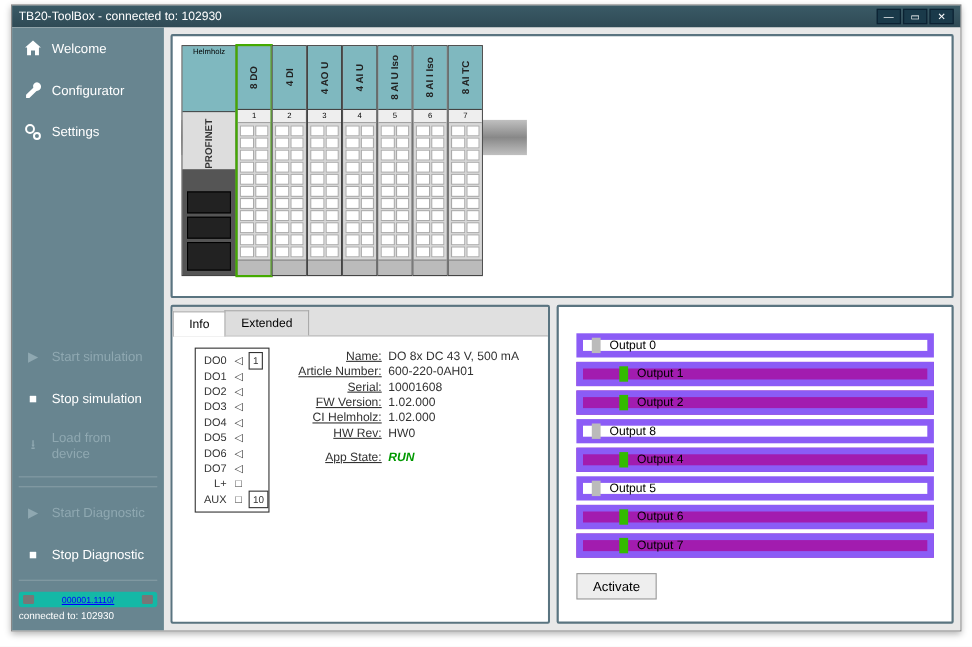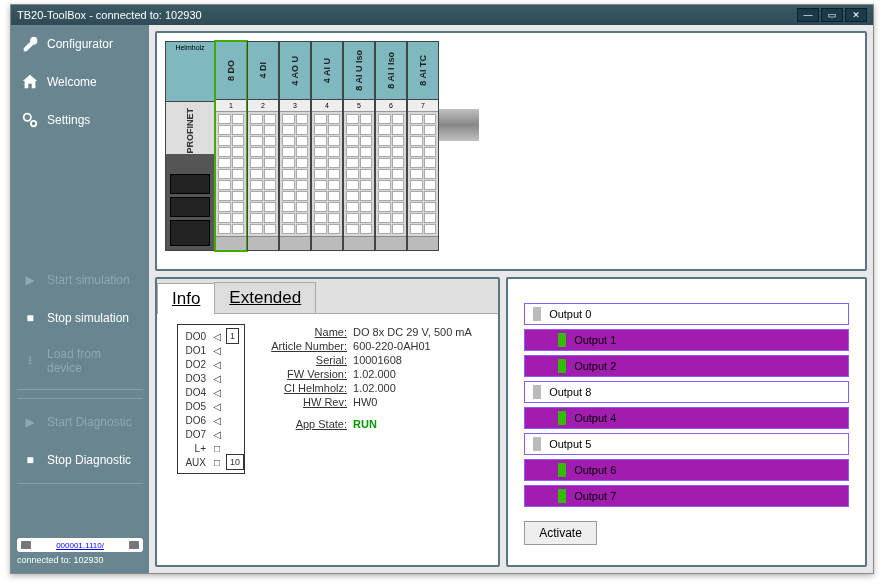--- a/index.html
+++ b/index.html
@@ -11,21 +11,21 @@
   .win-btn { width: 22px; height: 14px; background: #1a3a4a; border: 1px solid #0a2030; font-size: 9px; color: #fff; display: flex; align-items: center; justify-content: center; cursor: pointer; }
   .body { flex: 1; display: flex; background: #e8e8e8; }
   .sidebar { width: 138px; background: #688590; display: flex; flex-direction: column; color: #fff; font-size: 12px; }
   .nav-item { display: flex; align-items: center; gap: 8px; padding: 10px 10px; cursor: pointer; }
   .nav-item.selected { background: #8aa4ae; }
   .nav-item.disabled { color: #8fa8b1; cursor: default; }
   .nav-icon { width: 18px; height: 18px; display: flex; align-items: center; justify-content: center; }
   .nav-spacer { flex: 1; }
   .nav-sep { height: 1px; background: rgba(255,255,255,0.2); margin: 4px 6px; }
   .conn-status { padding: 6px 6px 8px 6px; font-size: 9px; color: #fff; }
-  .usb-bar { background:#ffffff;border-radius:3px;height:14px;display:flex;align-items:center;justify-content:space-between;padding:0 4px;margin-bottom:3px;margin-top:44px;}
+  .usb-bar { background:#14b8a6;border-radius:3px;height:14px;display:flex;align-items:center;justify-content:space-between;padding:0 4px;margin-bottom:3px;}
   .usb-icon { width:10px;height:8px;background:#777;border-radius:1px; }
   .usb-link { color:#00f;font-size:8px;text-decoration:underline; }
   .main { flex: 1; display: flex; flex-direction: column; padding: 6px; gap: 6px; }
   .panel { background: #fff; border: 2px solid #5a7480; border-radius: 2px; }
   .rack-panel { height: 240px; padding: 8px; display:flex; align-items:flex-start; }
   .rack { display:flex; align-items:stretch; height: 210px; position:relative; }
   .rail { position:absolute; left:0; right:-40px; top:68px; height:32px; background:linear-gradient(#c0c0c0,#888,#c0c0c0); z-index:0; }
   .coupler { width:50px; background:linear-gradient(#888,#666); border:1px solid #444; position:relative; z-index:1; display:flex;flex-direction:column; }
   .coupler-top { height:60px; background:#7fb8bf; border-bottom:1px solid #444; font-size:7px; text-align:center; padding-top:2px;}
   .coupler-label { writing-mode:vertical-rl; transform:rotate(180deg); font-size:9px; font-weight:bold; color:#333; align-self:center; margin-top:6px;}
@@ -34,36 +34,36 @@
   .module { width:32px; border:1px solid #444; position:relative; z-index:1; display:flex; flex-direction:column; background:#ccc;}
   .module.sel { outline:2px solid #4a0; outline-offset:-1px; }
   .mod-top { height:60px; background:#7fb8bf; border-bottom:1px solid #444; display:flex; align-items:center; justify-content:center; }
   .mod-top span { writing-mode:vertical-rl; transform:rotate(180deg); font-size:9px; font-weight:bold; color:#222;}
   .mod-slot { height:12px; background:#eee; border-bottom:1px solid #999; font-size:7px; text-align:center; line-height:12px;}
   .mod-body { flex:1; background:#d8d8d8; display:grid; grid-template-columns:1fr 1fr; grid-auto-rows:10px; gap:1px; padding:2px; }
   .led { background:#fff; border:1px solid #aaa; }
   .mod-foot { height:14px; background:#bbb; border-top:1px solid #888;}
   .lower { flex:1; display:flex; gap:6px; }
   .info-panel { flex:1.05; padding:0; display:flex; flex-direction:column;}
-  .tabs { display:flex; background:#e0e0e0; border-bottom:1px solid #aaa; font-size:17px;text-decoration:underline;}
+  .tabs { display:flex; background:#e0e0e0; border-bottom:1px solid #aaa; font-size:11px;}
   .tab { padding:5px 14px; border:1px solid #aaa; border-bottom:none; background:#ddd; margin-right:-1px; cursor:pointer; margin-top:3px;}
   .tab.active { background:#fff; position:relative; top:1px; }
   .info-body { flex:1; background:#fff; padding:10px 20px; font-size:11px; color:#333; display:flex; gap:18px;}
   .pinout { font-size:10px; }
   .pinout-row { display:flex; align-items:center; height:14px; }
   .pinout-row .lbl { width:30px; text-align:right; padding-right:4px;}
   .pin-box { border:1px solid #333; padding: 2px 3px; margin-left:2px; font-size:9px;}
   .pin-frame { border:1px solid #333; padding:4px 0 4px 2px;}
   .info-kv { margin-top:2px; }
   .info-kv div { display:flex; margin-bottom:2px; }
   .info-kv .k { width:90px; text-align:right; padding-right:6px;text-decoration:underline;}
-  .info-kv .v.run { color:#090; font-weight:bold;}
+  .info-kv .v.run { color:#090; font-weight:bold;font-style:italic;}
   .out-panel { flex:1; padding:24px 16px 12px 16px;}
   .out-list { display:flex; flex-direction:column; gap:4px;}
-  .out-row { display:flex; align-items:center; border:1px solid #8b5cf6; height:22px; font-size:11px; background:#fff; cursor:pointer;}
+  .out-row { display:flex; align-items:center; border:6px solid #8b5cf6; height:22px; font-size:11px; background:#fff; cursor:pointer;}
   .out-row.on { background:#a21caf;padding-left:25px; }
   .out-led { width:8px; height:14px; margin:0 8px; background:#bbb; }
   .out-row.on .out-led { background:#3b0; }
   .activate { margin-top:14px; padding:4px 14px; font-size:12px; border:1px solid #999; background:#eee; cursor:pointer;}
 </style>
 </head>
 <body>
 
 <div class="window">
   <div class="titlebar">
@@ -72,32 +72,32 @@
       <div class="win-btn">—</div>
       <div class="win-btn">▭</div>
       <div class="win-btn">✕</div>
     </div>
   </div>
   <div class="body">
     <div class="sidebar">
       <div class="nav-item">
         <span class="nav-icon">
             <svg width="18" height="18" viewBox="0 0 20 20">
+              <path fill="#fff" d="M10 2l8 7h-2v8h-4v-5H8v5H4v-8H2z"></path>
+            </svg>
+          </span>
+        <span>Welcome</span>
+      </div>
+      <div class="nav-item">
+        <span class="nav-icon">
+            <svg width="18" height="18" viewBox="0 0 20 20">
               <path fill="#fff" d="M14 2a4 4 0 00-3.7 5.4L3 14.7V18h3.3l7.3-7.3A4 4 0 0014 2z"></path>
             </svg>
           </span>
         <span>Configurator</span>
-      </div>
-      <div class="nav-item">
-        <span class="nav-icon">
-            <svg width="18" height="18" viewBox="0 0 20 20">
-              <path fill="#fff" d="M10 2l8 7h-2v8h-4v-5H8v5H4v-8H2z"></path>
-            </svg>
-          </span>
-        <span>Welcome</span>
       </div>
       <div class="nav-item">
         <span class="nav-icon">
             <svg width="18" height="18" viewBox="0 0 20 20">
               <circle cx="7" cy="7" r="4" fill="none" stroke="#fff" stroke-width="2"></circle>
               <circle cx="14" cy="14" r="3" fill="none" stroke="#fff" stroke-width="2"></circle>
             </svg>
           </span>
         <span>Settings</span>
       </div>
@@ -421,21 +421,21 @@
                   <div class="pinout-row">
                     <span class="lbl">AUX</span>
                     <span style="width:14px;text-align:center">□</span>
                     <span class="pin-box">10</span>
                   </div>
                 </div>
             </div>
             <div class="info-kv">
               <div>
                   <span class="k">Name:</span>
-                  <span>DO 8x DC 29 V, 500 mA</span>
+                  <span>DO 8x DC 43 V, 500 mA</span>
                 </div>
               <div>
                   <span class="k">Article Number:</span>
                   <span>600-220-0AH01</span>
                 </div>
               <div>
                   <span class="k">Serial:</span>
                   <span>10001608</span>
                 </div>
               <div>

